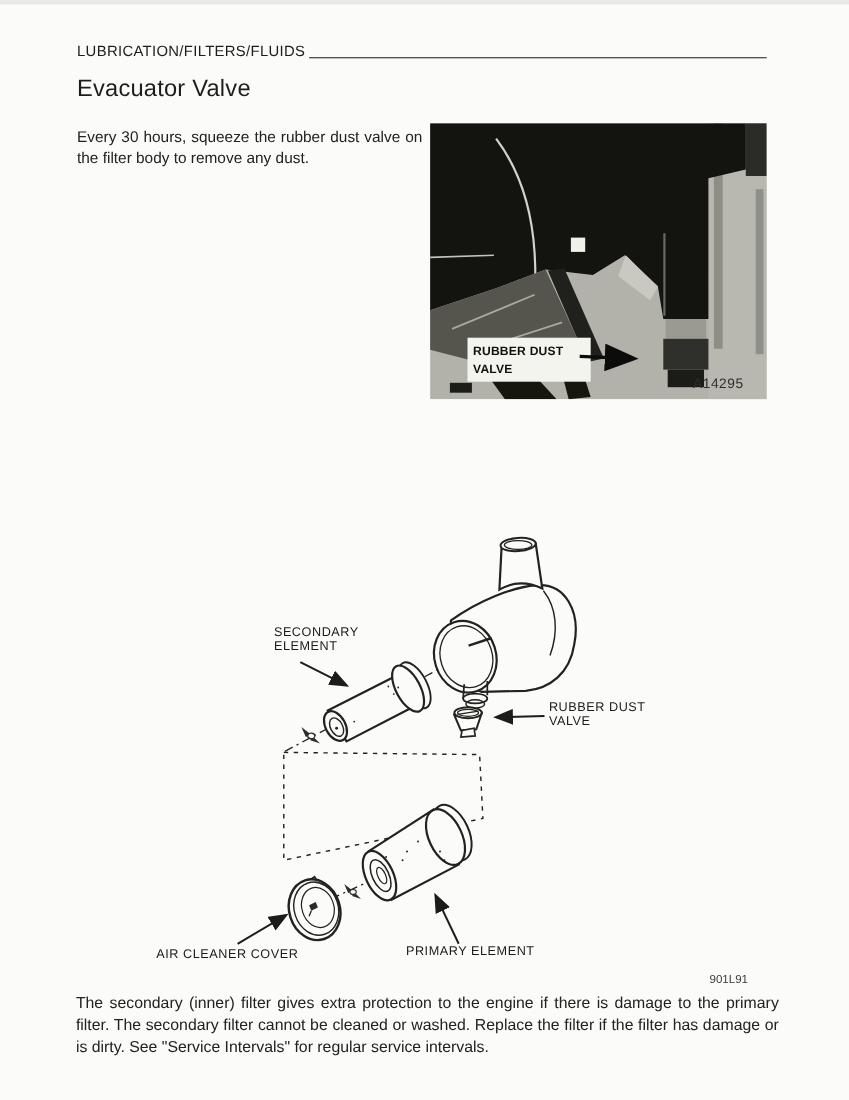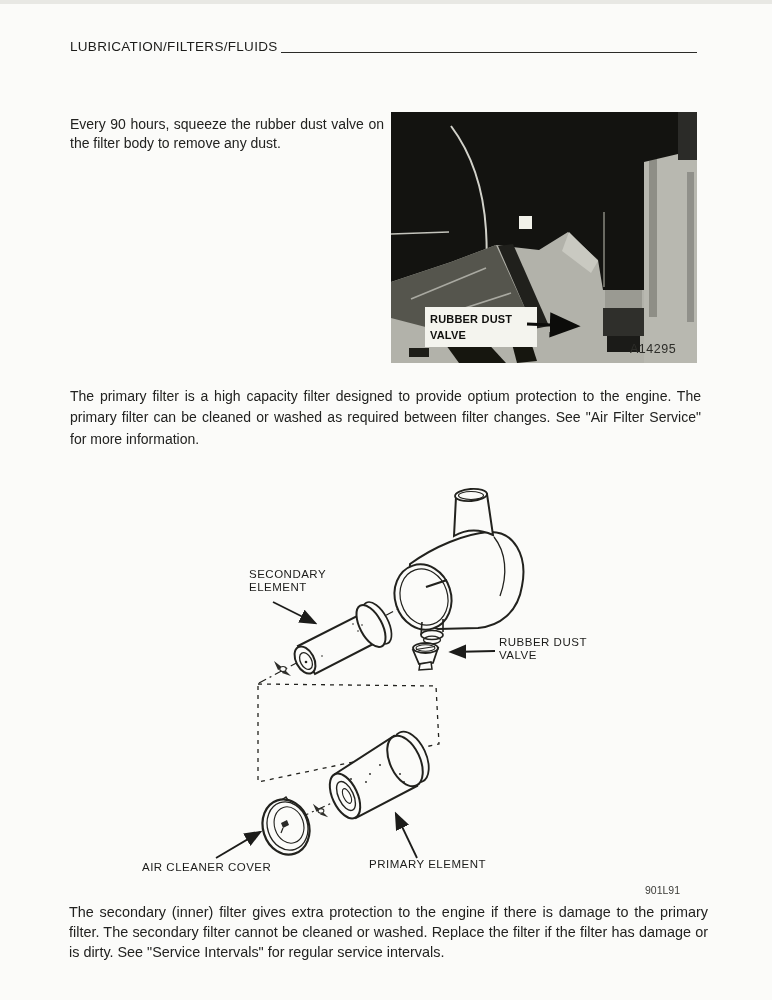--- a/index.html
+++ b/index.html
@@ -35,22 +35,23 @@
 </head>
 <body>
 
 <div id="page">
 
   <div class="abs" id="hdr-row">
     <span id="hdr-text">LUBRICATION/FILTERS/FLUIDS</span>
     <div id="hdr-rule"></div>
   </div>
 
-
-  <div class="abs para" id="para-intro">Every 90 hours, squeeze the rubber dust valve on the filter body to remove any dust.</div>
+  <div class="abs" id="title">Evacuator Valve</div>
+
+  <div class="abs para" id="para-intro">Every 30 hours, squeeze the rubber dust valve on the filter body to remove any dust.</div>
 
   <svg class="abs" id="photo" viewBox="0 0 306 251">
     <defs>
       <marker id="ah-photo" markerWidth="11" markerHeight="9" refX="9" refY="4.5" orient="auto">
         <path d="M0,0 L11,4.5 L0,9 Z" fill="#0c0c0a"></path>
       </marker>
     </defs>
 
     <rect x="0" y="0" width="306" height="251" fill="#b2b2aa"></rect>
 
@@ -92,21 +93,20 @@
 
     <g>
       <rect x="34" y="195" width="112" height="40" fill="#f4f4ee"></rect>
       <text class="plabel" x="39" y="211">RUBBER DUST</text>
       <text class="plabel" x="39" y="227">VALVE</text>
       <path d="M136,212 L184,214" stroke="#0c0c0a" stroke-width="2.8" marker-end="url(#ah-photo)"></path>
     </g>
     <text class="pfig" x="239" y="241">A14295</text>
   </svg>
 
-  <div class="abs para" id="para-primary">The primary filter is a high capacity filter designed to provide optium protection to the engine. The primary filter can be cleaned or washed as required between filter changes. See "Air Filter Service" for more information.</div>
 
   <svg class="abs" id="diagram" viewBox="0 0 632 425">
     <defs>
       <marker id="ah-diag" markerWidth="10" markerHeight="8" refX="8.5" refY="4" orient="auto">
         <path d="M0,0 L10,4 L0,8 Z" fill="#1c1c1a"></path>
       </marker>
     </defs>
 
     <g stroke="#22221e" stroke-width="1.2" stroke-dasharray="8 4 2 4" fill="none">
       <path d="M189,209 L352,122"></path>

